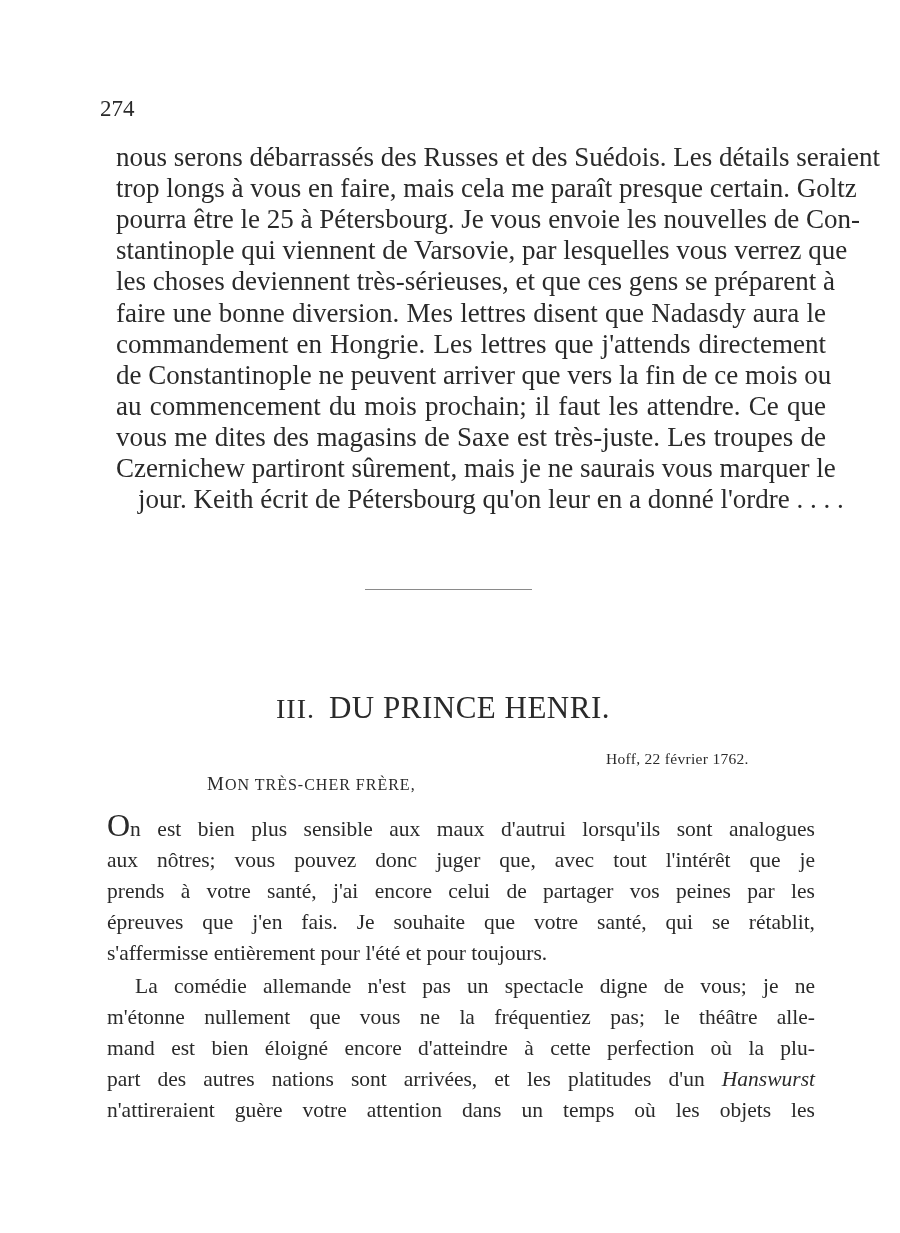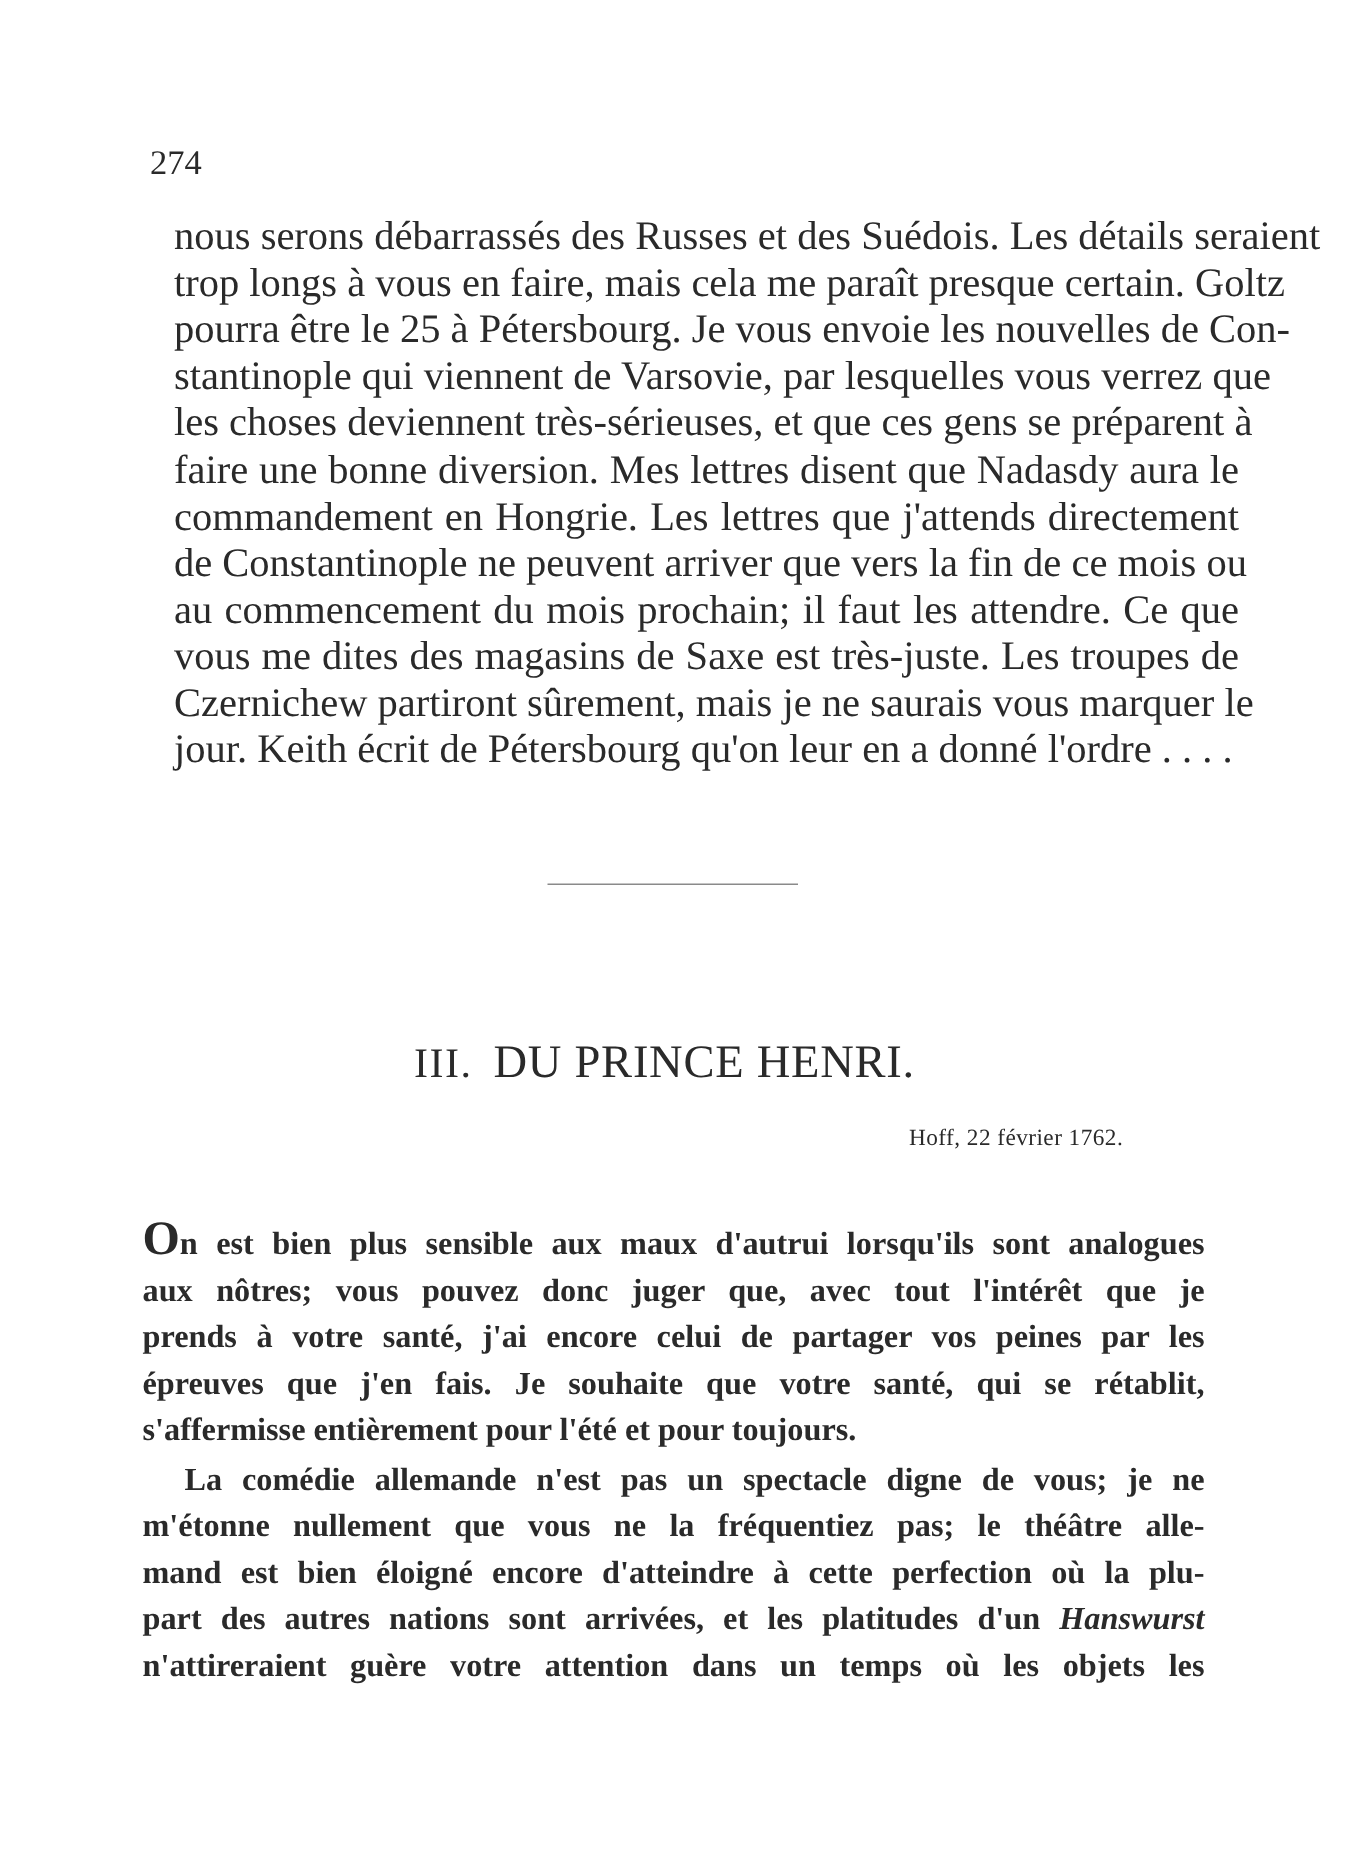--- a/index.html
+++ b/index.html
@@ -5,31 +5,31 @@
   html, body { margin: 0; padding: 0; background: #ffffff; }
   body { width: 900px; height: 1233px; position: relative; overflow: hidden;
          font-family: "Liberation Serif", "DejaVu Serif", serif; color: #2a2a2a; }
   .page { position: absolute; left: 0; top: 0; width: 900px; height: 1233px; padding-left: 21px; }
   .running-head { position: absolute; left: 100px; top: 94px; width: 720px; height: 30px;
                   font-size: 25px; letter-spacing: 1.5px; }
   .running-head .pgno { position: absolute; left: 0; top: 2px; font-size: 23px; letter-spacing: 0; }
   .running-head .title { position: absolute; left: 100px; top: 0; white-space: nowrap; }
   .line { position: absolute; left: 116px; width: 710px; font-size: 27px; white-space: nowrap;
           text-align: justify; text-align-last: justify; line-height: 30px; height: 30px; }
-  .line.last { text-align-last: left; }
+  .line.last { text-align-last: left; margin-left: 22px; }
   .rule { position: absolute; left: 365px; top: 589px; width: 167px; height: 1px; background: #8a8a8a; }
   .heading { position: absolute; left: 276px; top: 690px; white-space: nowrap; }
   .heading .num { font-size: 28px; letter-spacing: 1px; font-variant: small-caps; margin-right: 14px; }
   .heading .txt { font-size: 31px; letter-spacing: 0.5px; }
   .dateline { position: absolute; left: 606px; top: 750px; font-size: 15.5px; white-space: nowrap; letter-spacing: 0.3px; }
   .salutation { position: absolute; left: 207px; top: 773px; font-size: 16px; white-space: nowrap; letter-spacing: 1px; }
   .salutation .big { font-size: 19px; }
   .dropcap { font-size: 32px; line-height: 20px; }
-  .line2 { position: absolute; left: 95px; width: 708px; font-size: 21.5px; white-space: nowrap;
-           text-align: justify; text-align-last: justify; line-height: 30px; height: 30px; font-weight: bold; }
+  .line2 { position: absolute; left: 107px; width: 708px; font-size: 21.5px; white-space: nowrap;
+           text-align: justify; text-align-last: justify; line-height: 30px; height: 30px; }
   .line2.last { text-align-last: left; }
   .indent { padding-left: 28px; width: 680px; }
   em { font-style: italic; }
 </style>
 </head>
 <body>
 
 <div class="page">
 
   <div class="running-head">
@@ -52,20 +52,23 @@
   </div>
 
   <div class="rule"></div>
 
   <div class="heading">
     <span class="num">III.</span><span class="txt">DU PRINCE HENRI.</span>
   </div>
 
   <div class="dateline">Hoff, 22 février 1762.</div>
 
+  <div class="salutation">
+    <span class="big">M</span><span>ON TRÈS-CHER FRÈRE,</span>
+  </div>
 
   <div>
     <div class="line2" style="top:814px"><span class="dropcap">O</span><span>n est bien plus sensible aux maux d'autrui lorsqu'ils sont analogues</span></div>
     <div class="line2" style="top:845px">aux nôtres; vous pouvez donc juger que, avec tout l'intérêt que je</div>
     <div class="line2" style="top:876px">prends à votre santé, j'ai encore celui de partager vos peines par les</div>
     <div class="line2" style="top:907px">épreuves que j'en fais. Je souhaite que votre santé, qui se rétablit,</div>
     <div class="line2 last" style="top:938px">s'affermisse entièrement pour l'été et pour toujours.</div>
   </div>
 
   <div>

